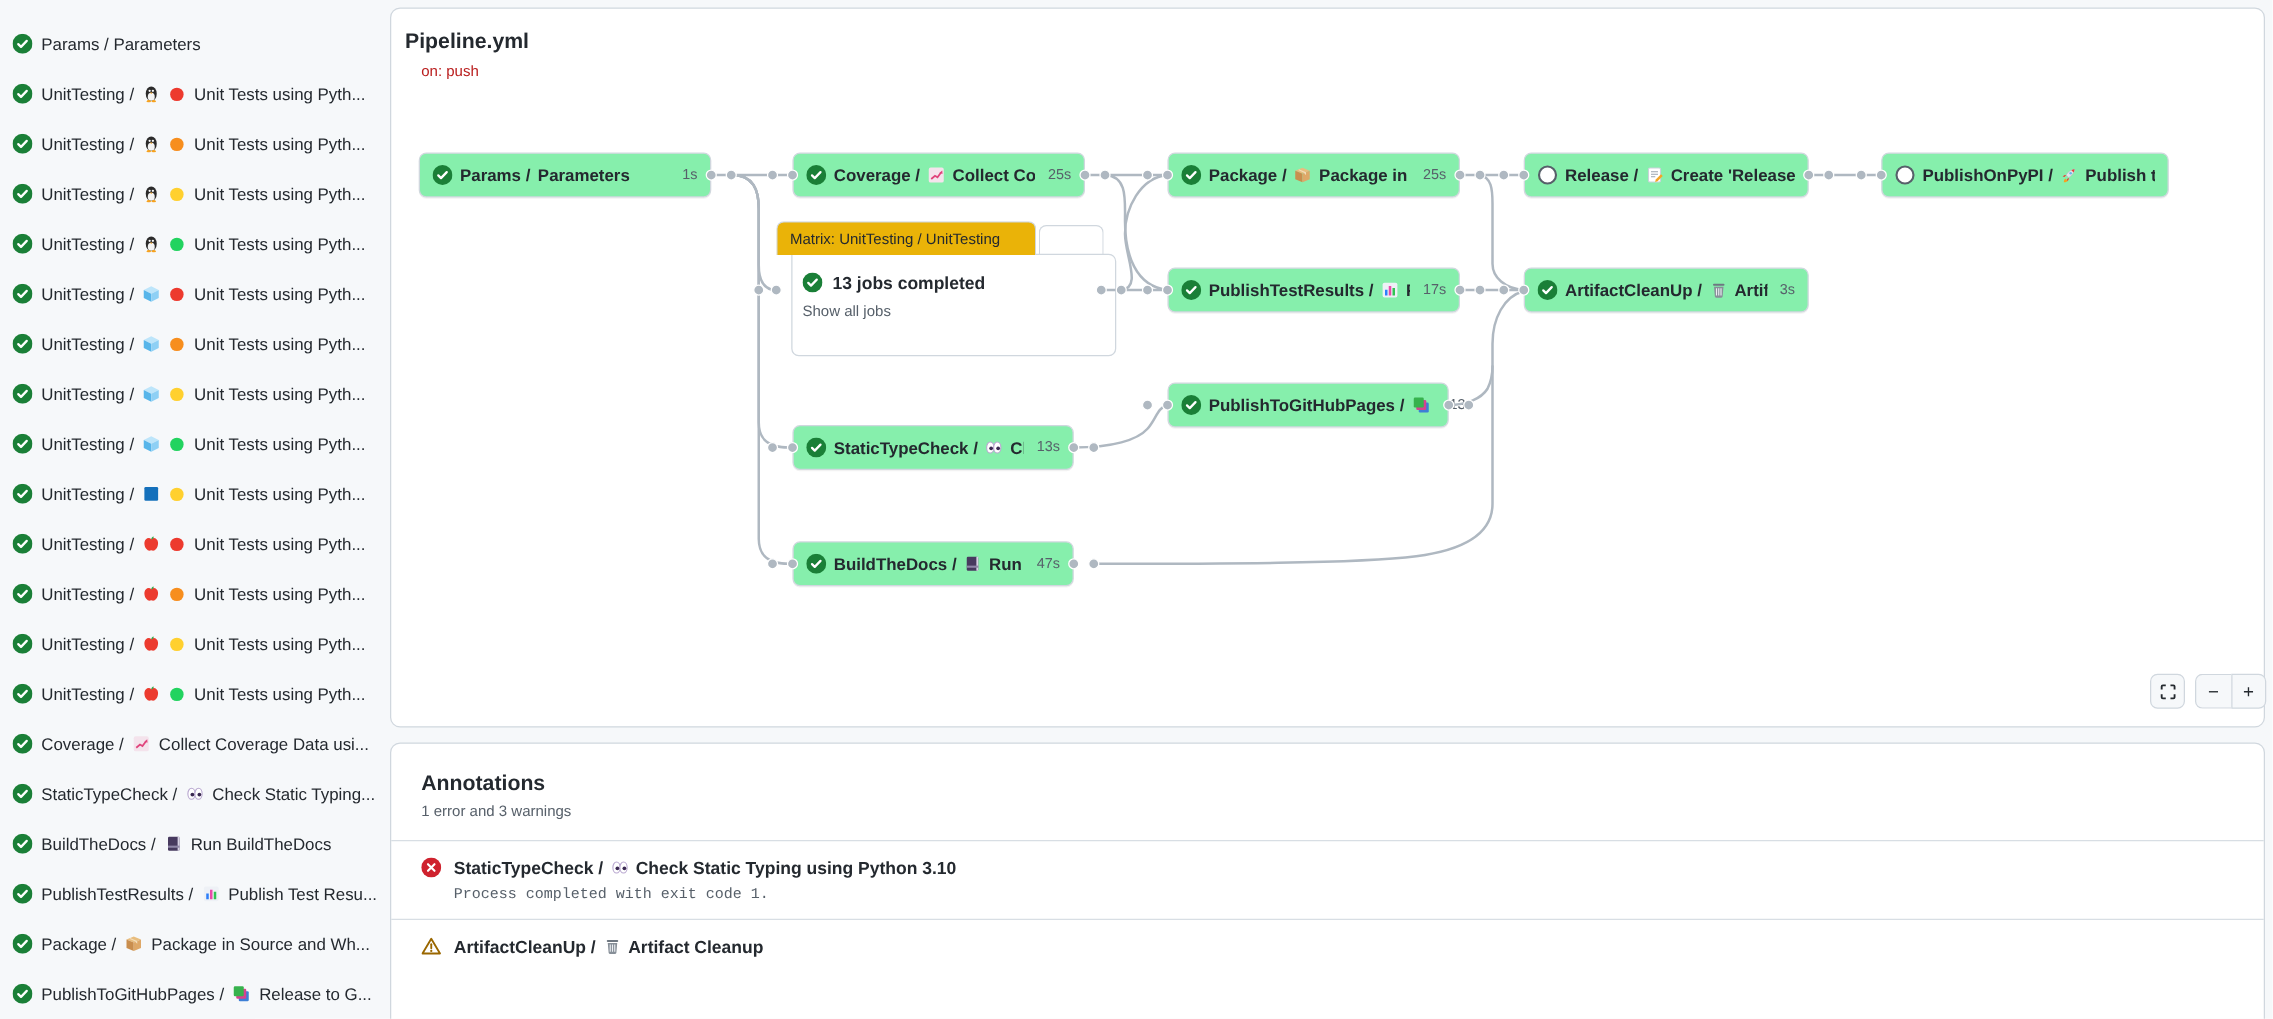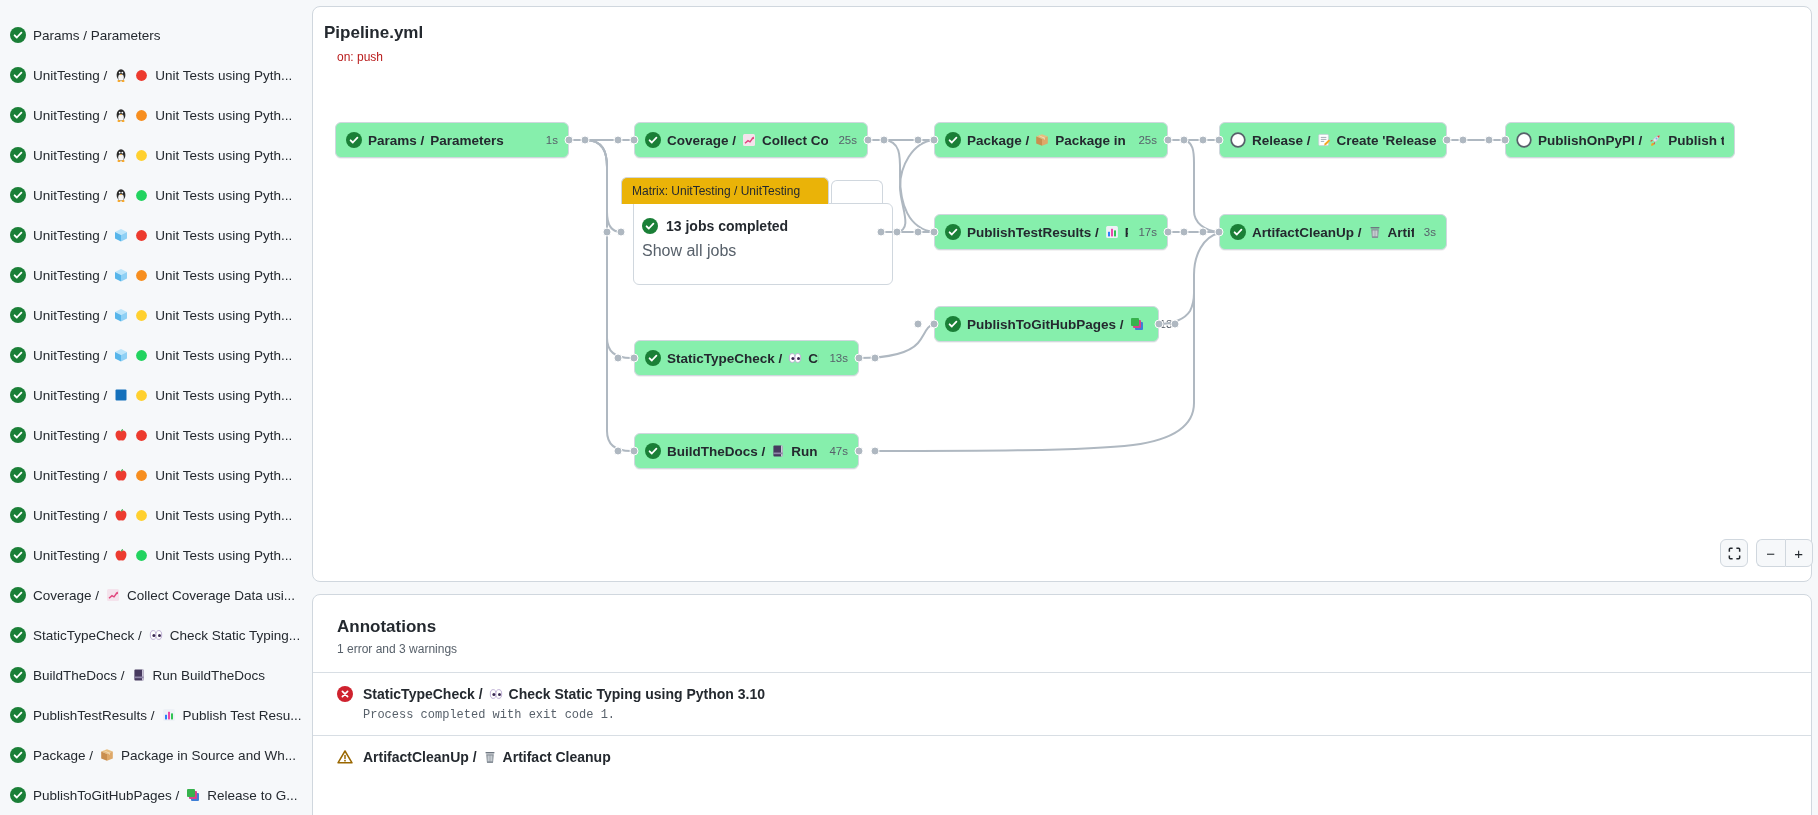--- a/index.html
+++ b/index.html
@@ -38,21 +38,21 @@
 
   
   #matrix-tab { position:absolute; left:308px; top:170px; width:208px; height:27px; background:#eab308;
     border:1px solid #d0d7de; border-bottom:none; border-radius:6px 6px 0 0; z-index:4;
     display:flex; align-items:center; padding:0 10px; font-size:12px; cursor:pointer; }
   #matrix-tab2 { position:absolute; left:518px; top:173px; width:52px; height:24px; background:#fff;
     border:1px solid #d0d7de; border-bottom:none; border-radius:6px 6px 0 0; z-index:1; }
   #matrix-body { position:absolute; left:308px; top:196px; width:260px; height:82px; background:#fff;
     border:1px solid #d0d7de; border-radius:0 6px 6px 6px; z-index:2; padding:14px 8px;margin-left:12px; }
   #matrix-summary-row { display:flex; align-items:center; gap:8px; font-size:14px; font-weight:600; }
-  #matrix-link { margin-top:8px; font-size:16px; color:#57606a; cursor:pointer; }
+  #matrix-link { margin-top:8px; font-size:12px; color:#57606a; cursor:pointer; }
 
   
   .gbtn { position:absolute; height:28px; background:#f6f8fa; border:1px solid #d0d7de; border-radius:6px;
           display:flex; align-items:center; justify-content:center; cursor:pointer; z-index:5; }
   #fullscreen-btn { left:1407px; top:532px; width:28px; }
   #zoom-group { position:absolute; left:1443px; top:532px; width:57px; height:28px; display:flex; z-index:5; }
   .zbtn { width:50%; background:#f6f8fa; border:1px solid #d0d7de; display:flex; align-items:center; justify-content:center;
           font-size:15px; color:#24292f; cursor:pointer; }
   #zoom-out-btn { border-radius:6px 0 0 6px; border-right:none; }
   #zoom-in-btn { border-radius:0 6px 6px 0; }

